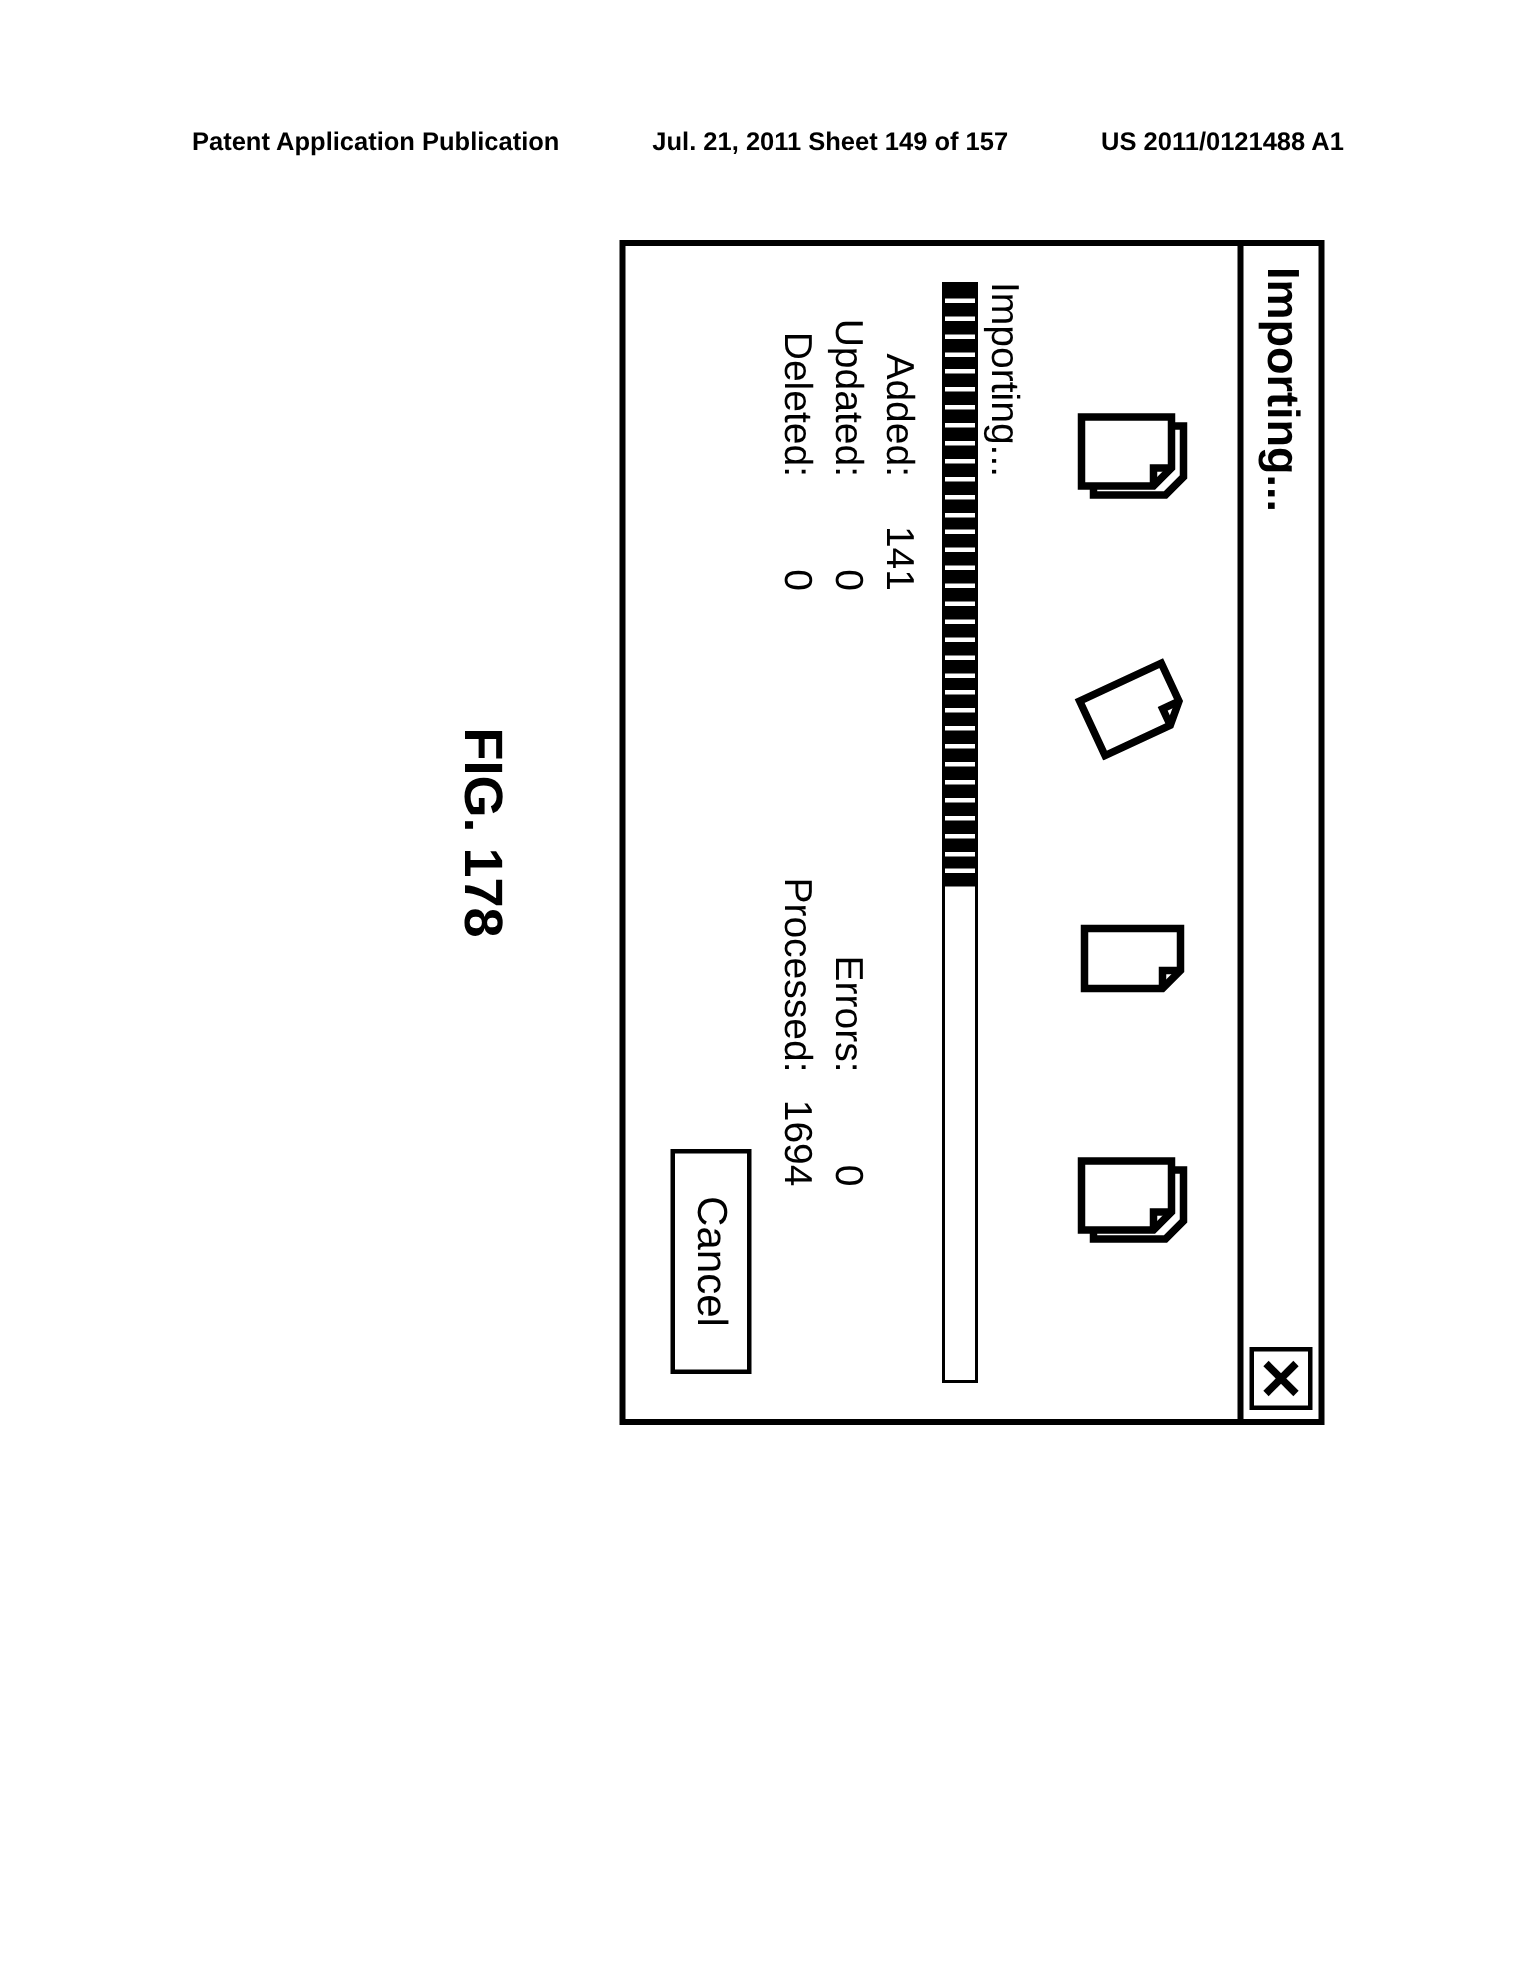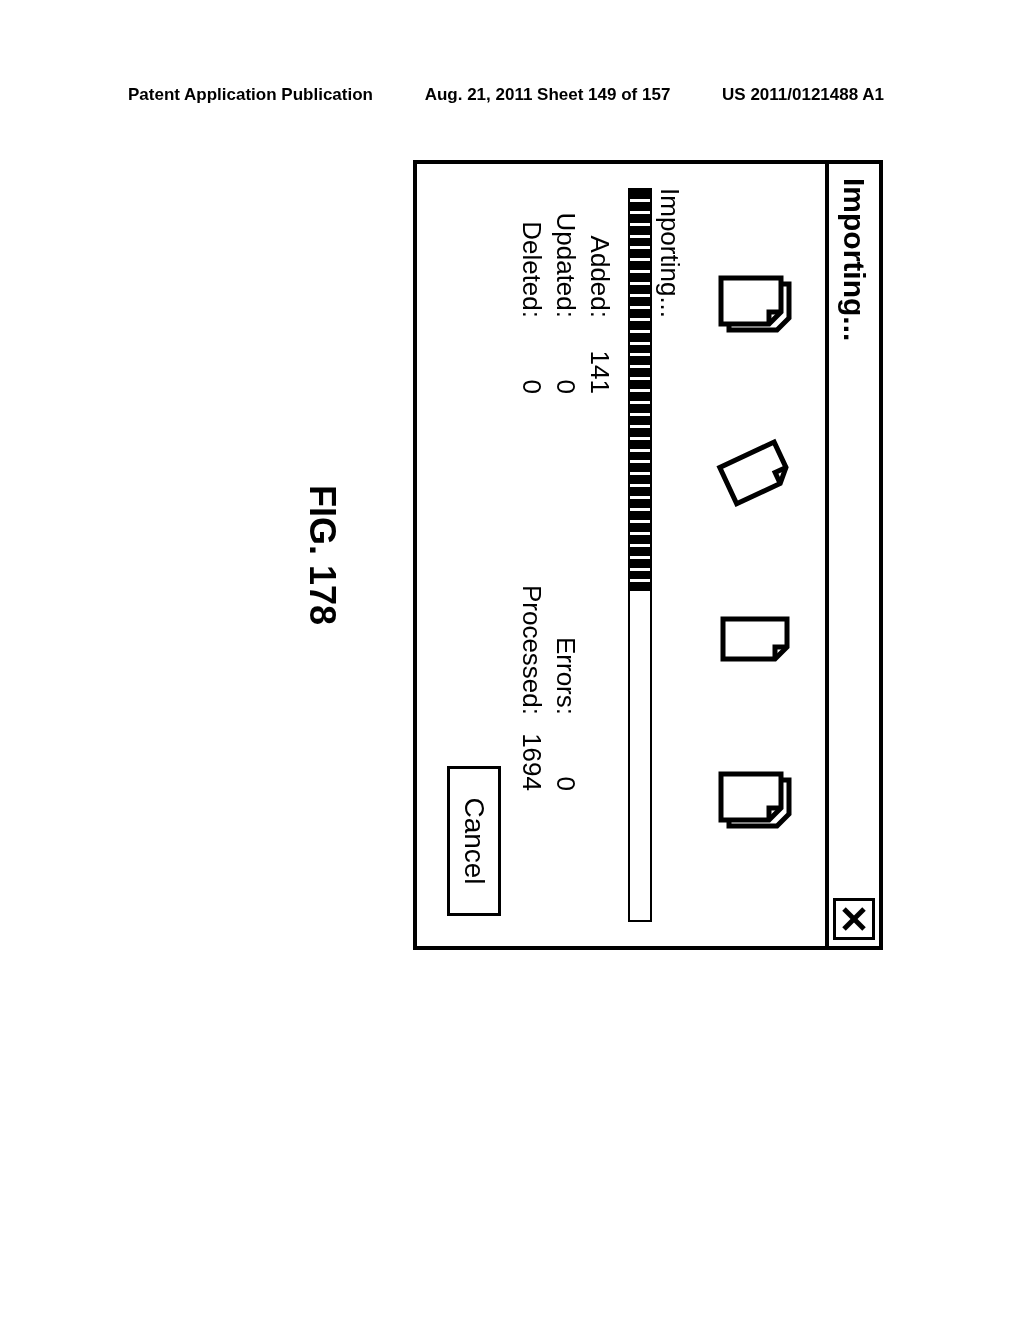--- a/index.html
+++ b/index.html
@@ -11,21 +11,21 @@
       width: 1024px;
       height: 1320px;
       background: white;
       font-family: Arial, sans-serif;
       position: relative;
     }
     .page-header {
       position: absolute;
       top: 85px;
       left: 128px;
-      right: 140px;
+      right: 128px;
       display: flex;
       justify-content: space-between;
       font-size: 17px;
       font-weight: bold;
     }
     .figure-container {
       position: absolute;
       top: 160px;
       left: 88px;
       width: 800px;
@@ -148,21 +148,21 @@
       top: 540px;
       font-size: 36px;
       font-weight: 900;
     }
   </style>
 </head>
 <body>
 
 <div class="page-header">
   <span>Patent Application Publication</span>
-  <span>Aug. 21, 2011  Sheet 149 of 157</span>
+  <span>Jul. 21, 2011  Sheet 149 of 157</span>
   <span>US 2011/0121488 A1</span>
 </div>
 
 <div class="figure-container">
   <div class="rotated-wrapper">
 
     <div class="dialog-box">
       <div class="title-bar">
         <span class="title-text">Importing...</span>
         <div class="close-btn">

